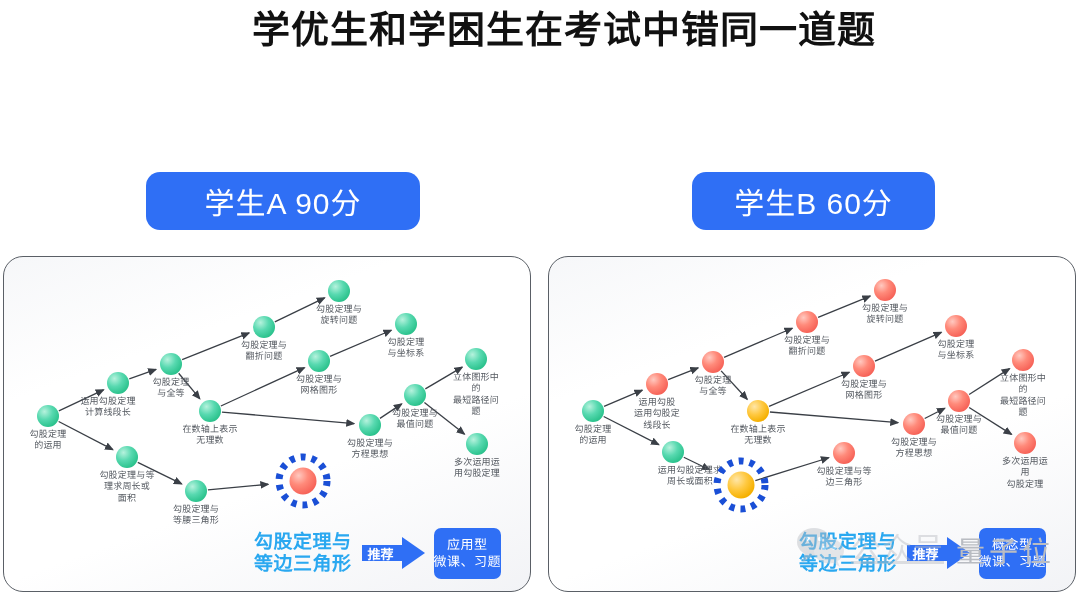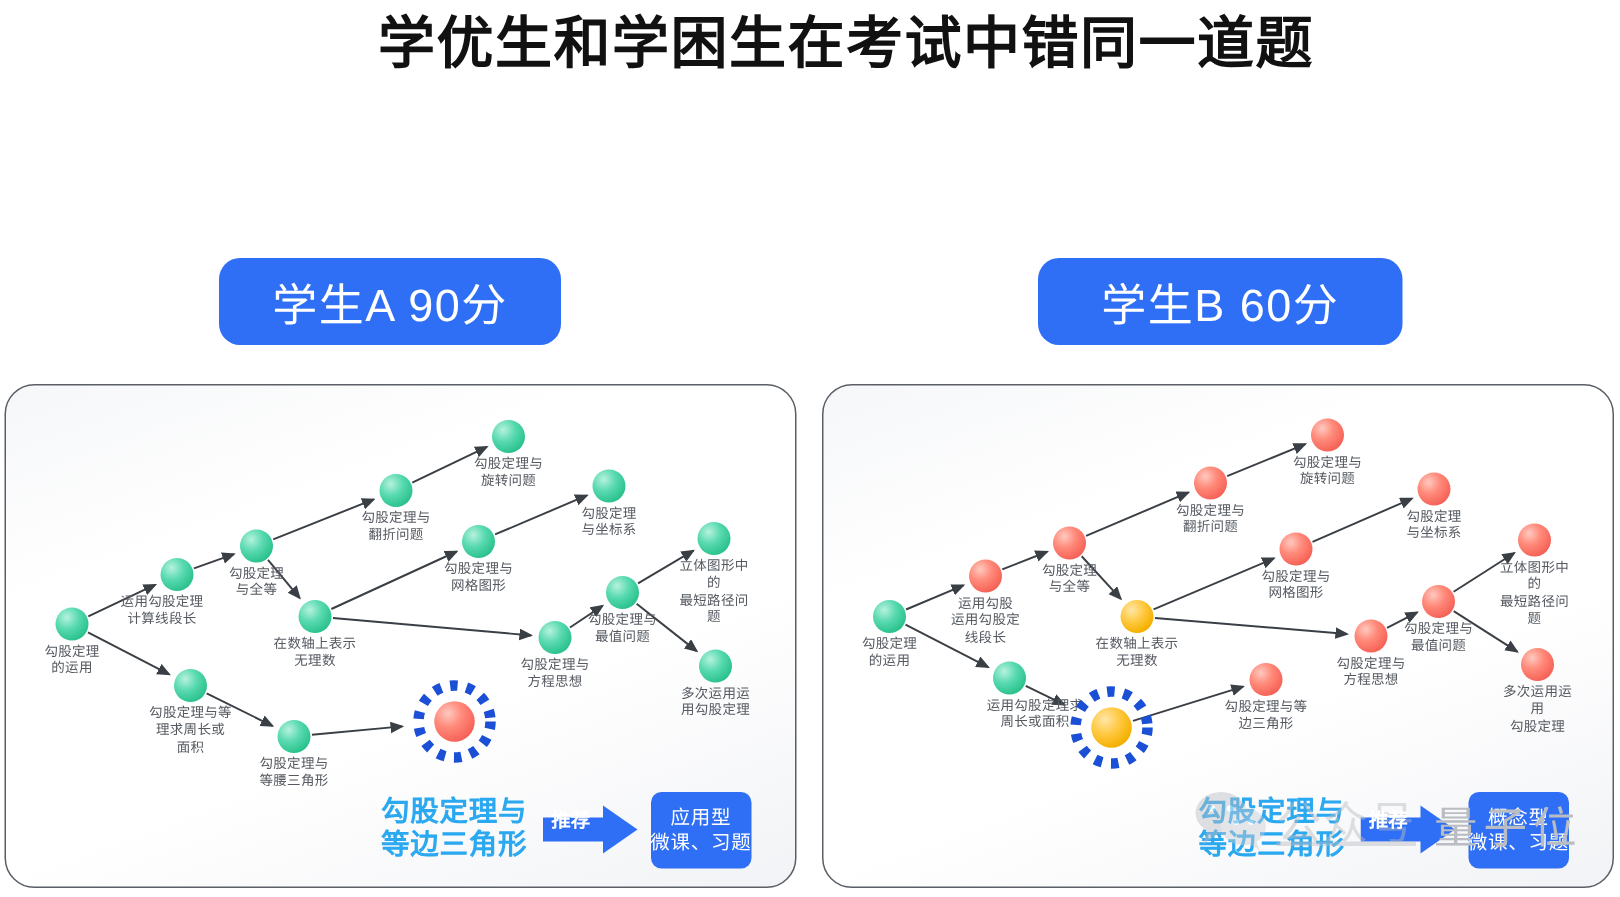--- a/index.html
+++ b/index.html
@@ -43,21 +43,21 @@
     background: #2f6ff5;
     color: #ffffff;
     font-size: 30px;
     display: flex;
     align-items: center;
     justify-content: center;
     box-sizing: border-box;
     padding: 0 22px;
     letter-spacing: 1px;
   }
-  #badge-a { left: 146px; top: 172px; width: 228px; }
+  #badge-a { left: 146px; top: 172px; width: 274px; }
   #badge-b { left: 692px; top: 172px; width: 243px; }
 
   
   .panel {
     position: absolute;
     top: 256px;
     height: 336px;
     border: 1.5px solid #5a5f66;
     border-radius: 20px;
     box-sizing: border-box;
@@ -125,20 +125,21 @@
     line-height: 1.18;
     white-space: pre-line;
     letter-spacing: 0.5px;
   }
   .rec-arrow {
     position: relative;
     width: 64px;
     height: 34px;
     margin: 0 8px 0 10px;
     display: flex;
+    align-items: center;
   }
   .rec-arrow svg { position: absolute; left: 0; top: 0; }
   .rec-arrow-label {
     position: relative;
     z-index: 2;
     color: #ffffff;
     font-size: 13px;
     margin-left: 6px;
     font-weight: bold;
   }

